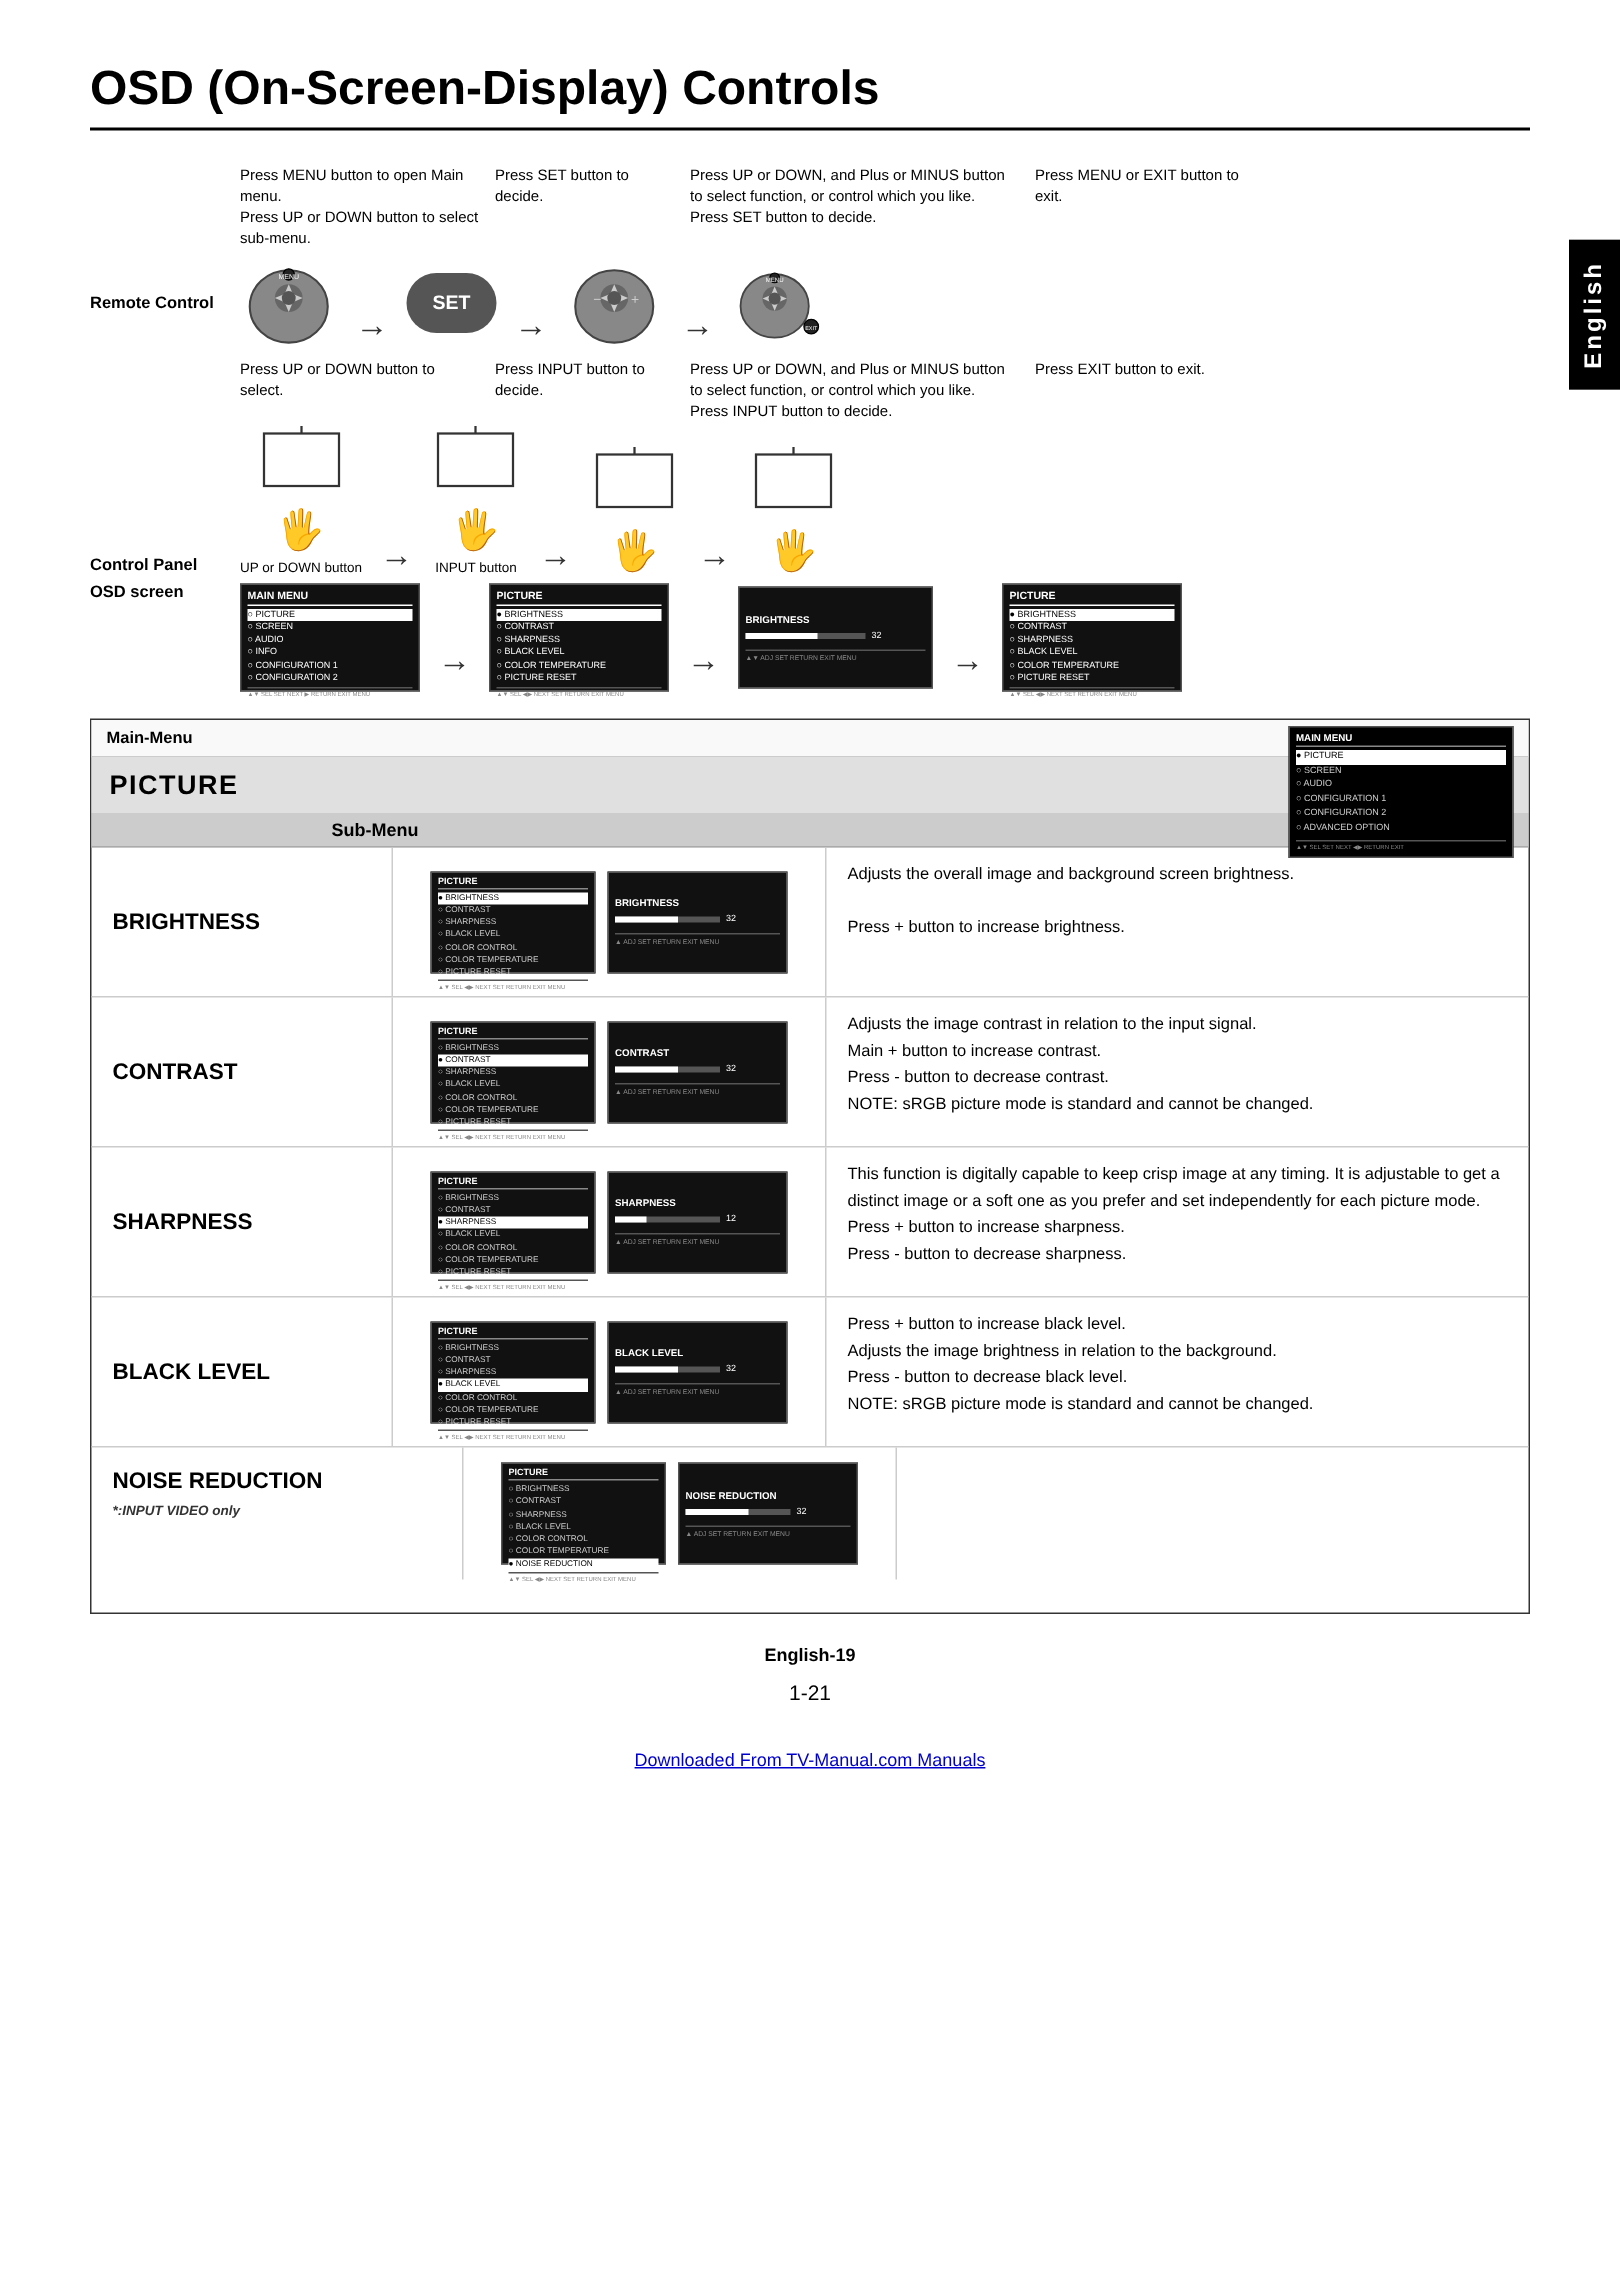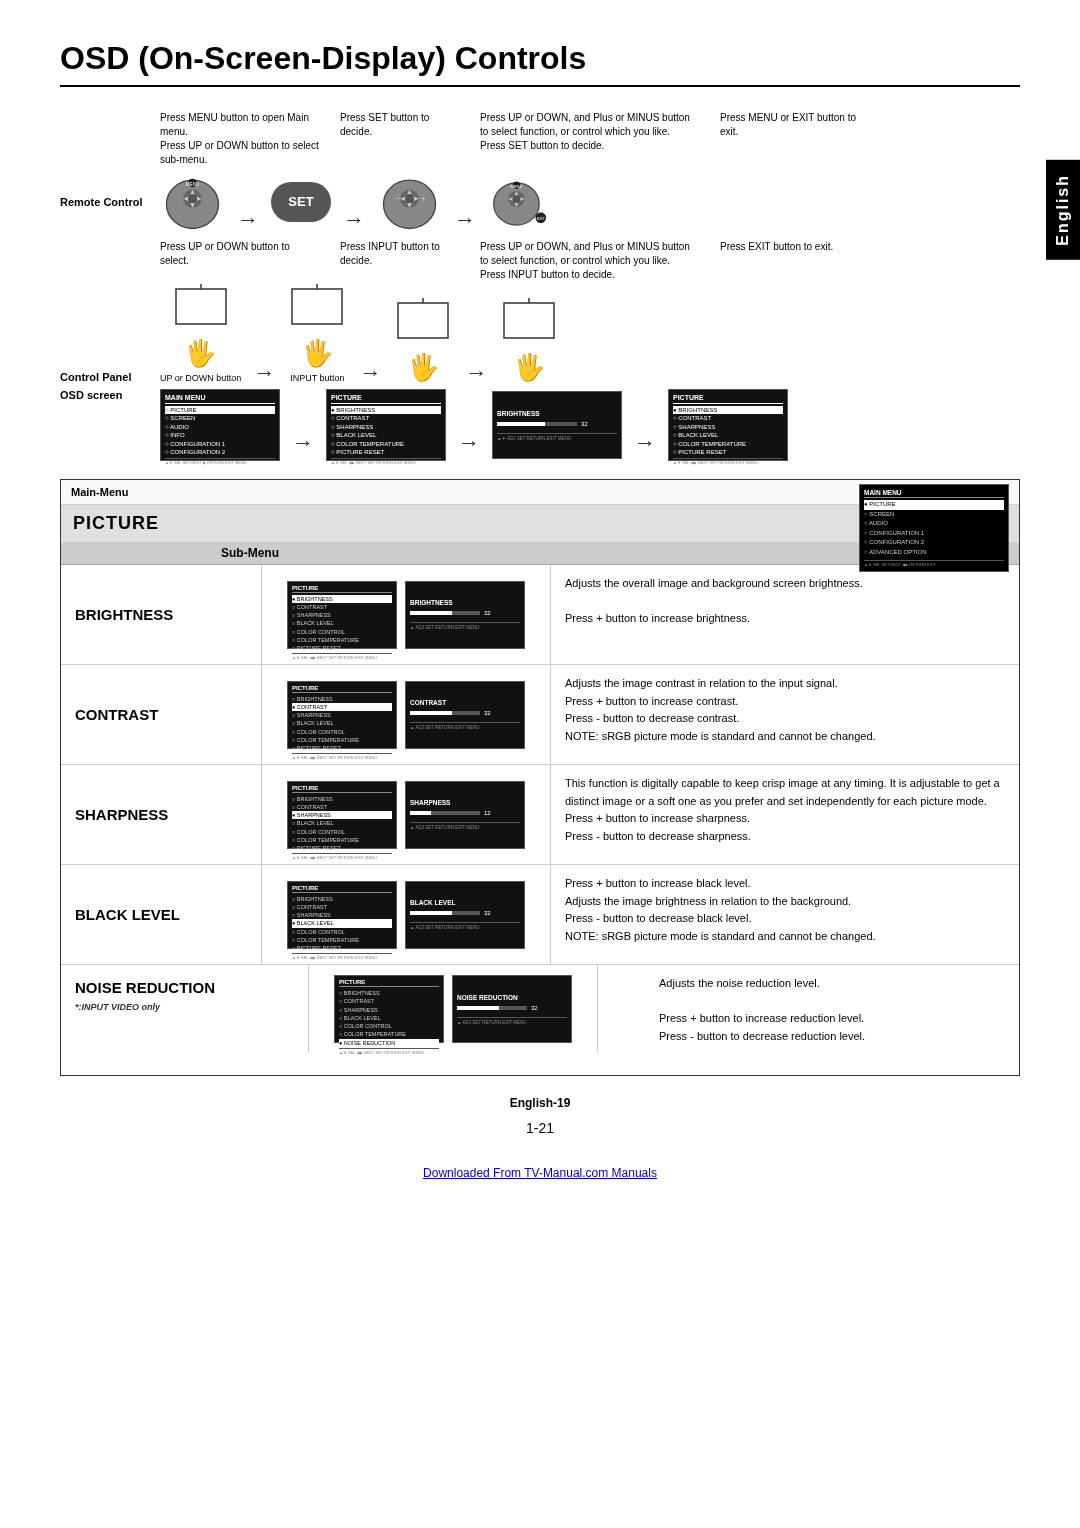--- a/index.html
+++ b/index.html
@@ -263,21 +263,21 @@
       margin-top: 30px;
     }
 
     
     .diagrams-area {
       margin-bottom: 18px;
     }
 
     .desc-row {
       display: flex;
-      gap: 20px;
+      gap: 10px;
       margin-bottom: 4px;
     }
 
     .desc-col {
       flex: 1;
       font-size: 10px;
       line-height: 1.4;
     }
 
     .remote-row {
@@ -581,21 +581,21 @@
           <div class="bar-track" style="width:70px;">
               <div class="bar-fill" style="width:60%;"></div>
             </div>
           <span class="bar-value">32</span>
         </div>
         <div class="mini-bar-footer">▲ ADJ SET RETURN EXIT MENU</div>
       </div>
     </div>
     <div class="menu-row-desc">
       <p>Adjusts the image contrast in relation to the input signal.</p>
-      <p>Press + button to increase contrast.</p>
+      <p>Main + button to increase contrast.</p>
       <p>Press - button to decrease contrast.</p>
       <p>NOTE: sRGB picture mode is standard and cannot be changed.</p>
     </div>
   </div>
 
   <div class="menu-row">
     <div class="menu-row-label-col">SHARPNESS</div>
     <div class="menu-row-screens">
       <div class="mini-osd">
         <div class="mini-osd-title">PICTURE</div>
@@ -680,26 +680,20 @@
         <div class="mini-bar-title">NOISE REDUCTION</div>
         <div class="bar-container">
           <div class="bar-track" style="width:70px;">
               <div class="bar-fill" style="width:60%;"></div>
             </div>
           <span class="bar-value">32</span>
         </div>
         <div class="mini-bar-footer">▲ ADJ SET RETURN EXIT MENU</div>
       </div>
     </div>
-    <div class="menu-row-desc">
-      <p>Adjusts the noise reduction level.</p>
-      <br>
-      <p>Press + button to increase reduction level.</p>
-      <p>Press - button to decrease reduction level.</p>
-    </div>
   </div>
 
 </div>
 
 <div class="page-footer">English-19</div>
 <div class="page-number">1-21</div>
 
 <a class="download-link" href="#">Downloaded From TV-Manual.com Manuals</a>
 
 </body></html>

